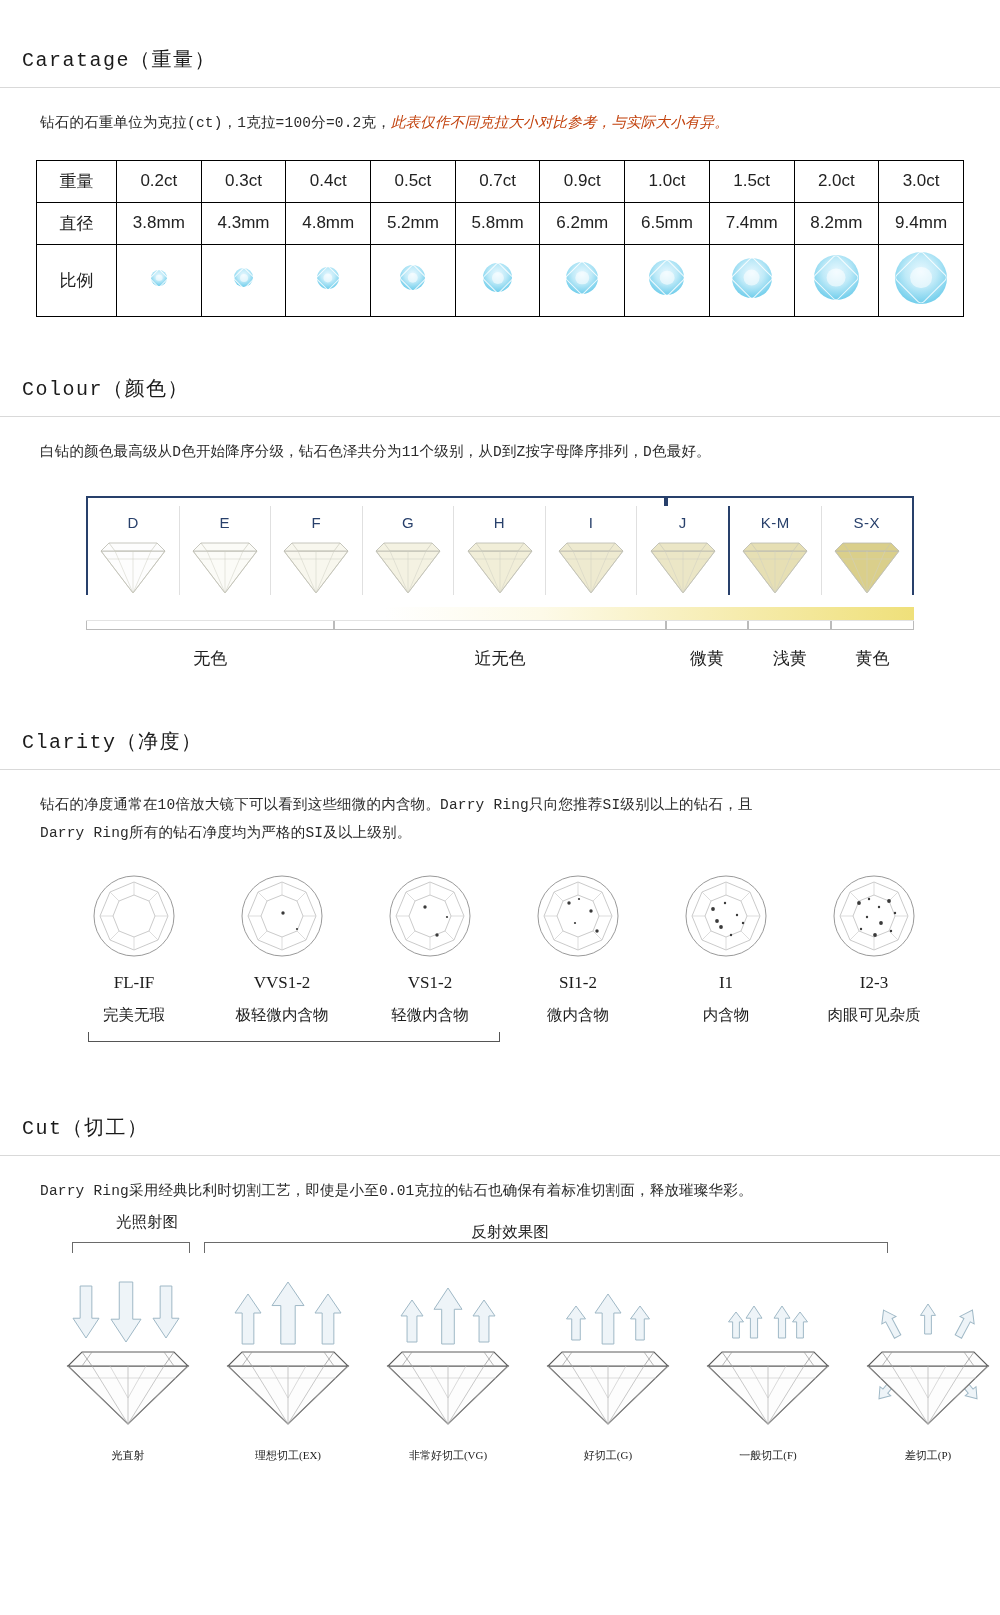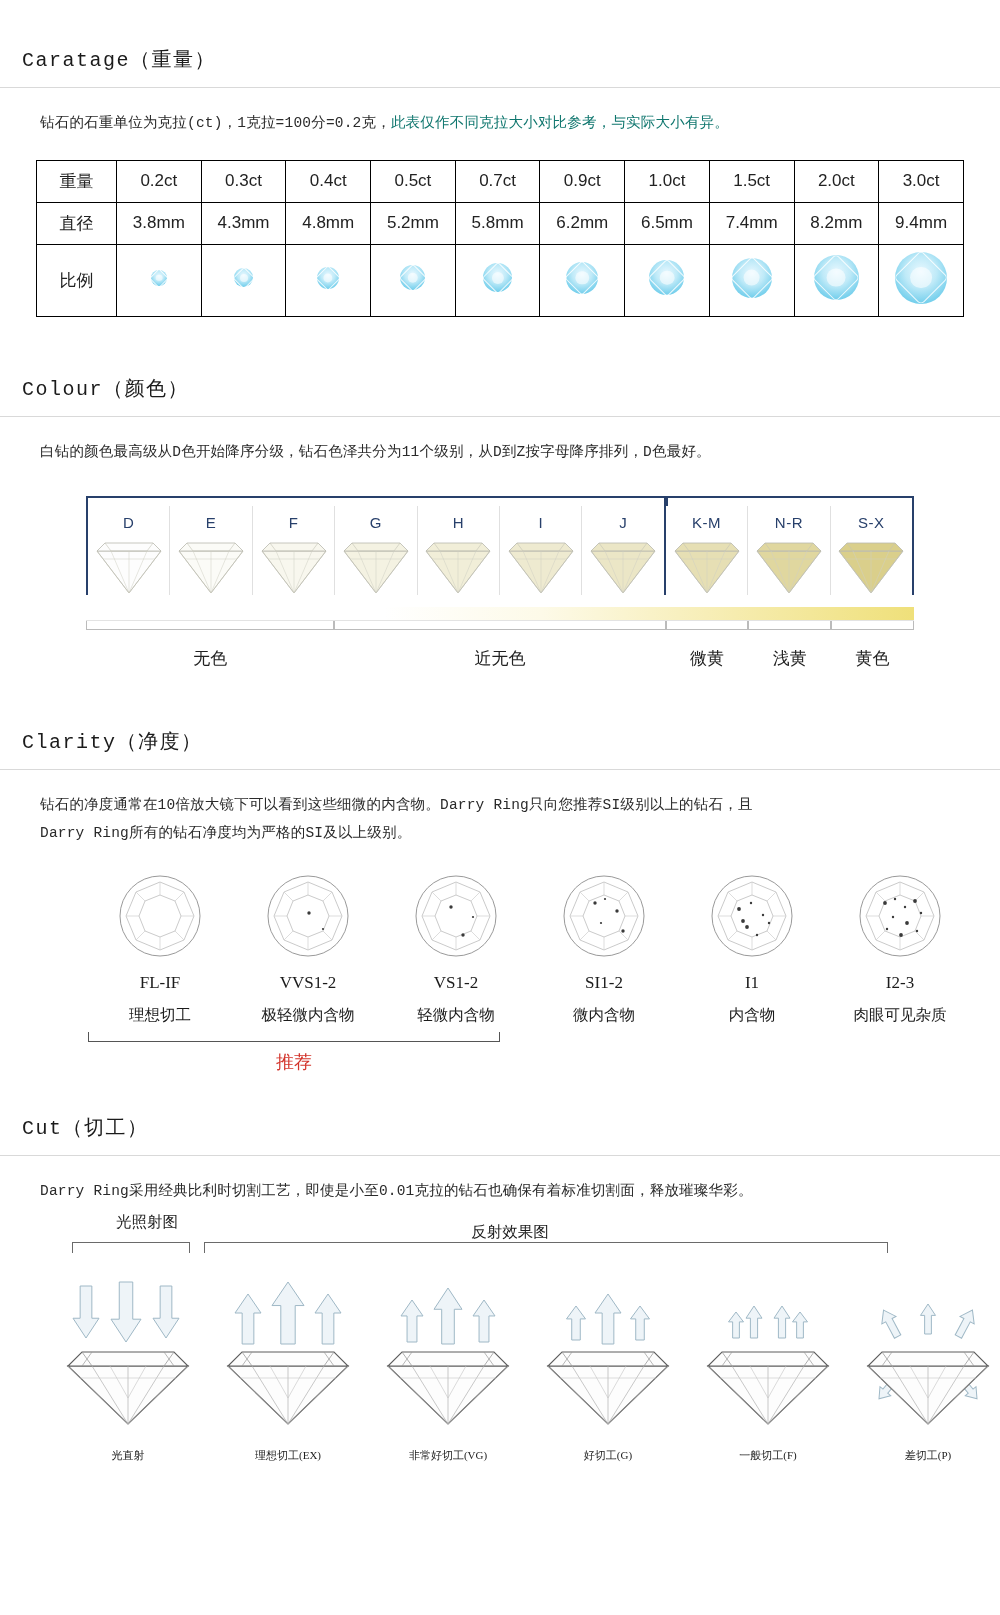--- a/index.html
+++ b/index.html
@@ -29,21 +29,21 @@
     height: 1px; background: #d9d9d9; width: 1000px; margin: 0;
   }
   .sec-desc {
     font-family: "Liberation Mono", monospace;
     font-size: 14.5px;
     color: #2a2a2a;
     line-height: 1.9;
     padding: 22px 40px 0 40px;
     letter-spacing: 0.2px;
   }
-  .red { color: #0f766e; }
+  .red { color: #c2410c; font-style: italic; }
 
   
   .carat-wrap { padding: 22px 36px 0 36px; }
   table.carat {
     border-collapse: collapse;
     width: 928px;
     border: 1px solid #dcdcdc;
     table-layout: fixed;
   }
   table.carat td {
@@ -104,21 +104,21 @@
     background: linear-gradient(to right, #ffffff 0%, #ffffff 36%, #fdfae8 55%, #f7eeb7 75%, #efe07a 100%);
     border-bottom: 1px solid #e3e3e3;
   }
   .brk-row { display:flex; width:828px; margin: 0 auto; }
   .brk { position:relative; height:16px; }
   .brk .ticks { border-left:1px solid #bbb; border-right:1px solid #bbb; border-bottom:1px solid #bbb; height:9px; }
   .cat-row { display:flex; width:828px; margin: 10px auto 0 auto; }
   .cat { text-align:center; font-family:Liberation Sans, sans-serif; font-size:17px; color:#222; }
 
   
-  .clarity-row { display:flex; justify-content:center; padding: 26px 0 0 60px; }
+  .clarity-row { display:flex; justify-content:flex-start; padding: 26px 0 0 60px; }
   .cl-item { width: 148px; text-align:center; }
   .cl-circ { width:86px; height:86px; margin:0 auto; }
   .cl-name { font-family:"Liberation Serif", serif; font-size:17px; margin-top:14px; color:#1b1b1b;}
   .cl-sub { font-family:"Liberation Serif", serif; font-size:15.5px; margin-top:12px; color:#1b1b1b;}
   .rec-wrap { position: relative; width: 1000px; height: 60px; }
   .rec-brace {
     position:absolute; left:88px; top:6px; width:412px; height:10px;
     border-left:1.5px solid #555; border-right:1.5px solid #555; border-bottom:1.5px solid #555;
   }
   .rec-text {
@@ -346,38 +346,20 @@
                   <line x1="22" y1="14" x2="58" y2="14" stroke="#c3c3b6" stroke-width="0.6"></line>
                   <line x1="8" y1="14" x2="40" y2="56" stroke="#c3c3b6" stroke-width="0.6"></line>
                   <line x1="72" y1="14" x2="40" y2="56" stroke="#c3c3b6" stroke-width="0.6"></line>
                   <line x1="22" y1="14" x2="40" y2="56" stroke="#cfcfc2" stroke-width="0.5"></line>
                   <line x1="58" y1="14" x2="40" y2="56" stroke="#cfcfc2" stroke-width="0.5"></line>
                   <line x1="40" y1="14" x2="40" y2="56" stroke="#cfcfc2" stroke-width="0.5"></line>
                   <line x1="14" y1="22" x2="66" y2="22" stroke="#cfcfc2" stroke-width="0.5"></line>
                 </svg>
               </div>
             </div>
-            <div class="ccell" style="border-left: 1px solid rgb(224, 224, 224);">
-              <div class="lab">N-R</div>
-              <div class="gem">
-                <svg width="80" height="58" viewBox="0 0 80 58">
-                  <polygon points="8,14 72,14 40,56" fill="#e0d79f" stroke="#b9b9ae" stroke-width="0.8"></polygon>
-                  <polygon points="8,14 72,14 64,6 16,6" fill="#e0d79f" stroke="#b9b9ae" stroke-width="0.8"></polygon>
-                  <line x1="16" y1="6" x2="22" y2="14" stroke="#c3c3b6" stroke-width="0.6"></line>
-                  <line x1="64" y1="6" x2="58" y2="14" stroke="#c3c3b6" stroke-width="0.6"></line>
-                  <line x1="22" y1="14" x2="58" y2="14" stroke="#c3c3b6" stroke-width="0.6"></line>
-                  <line x1="8" y1="14" x2="40" y2="56" stroke="#c3c3b6" stroke-width="0.6"></line>
-                  <line x1="72" y1="14" x2="40" y2="56" stroke="#c3c3b6" stroke-width="0.6"></line>
-                  <line x1="22" y1="14" x2="40" y2="56" stroke="#cfcfc2" stroke-width="0.5"></line>
-                  <line x1="58" y1="14" x2="40" y2="56" stroke="#cfcfc2" stroke-width="0.5"></line>
-                  <line x1="40" y1="14" x2="40" y2="56" stroke="#cfcfc2" stroke-width="0.5"></line>
-                  <line x1="14" y1="22" x2="66" y2="22" stroke="#cfcfc2" stroke-width="0.5"></line>
-                </svg>
-              </div>
-            </div>
             <div class="ccell" style="border-left: 1px solid rgb(224, 224, 224); border-right: 2px solid rgb(40, 64, 107);">
               <div class="lab">S-X</div>
               <div class="gem">
                 <svg width="80" height="58" viewBox="0 0 80 58">
                   <polygon points="8,14 72,14 40,56" fill="#dacf8b" stroke="#b9b9ae" stroke-width="0.8"></polygon>
                   <polygon points="8,14 72,14 64,6 16,6" fill="#dacf8b" stroke="#b9b9ae" stroke-width="0.8"></polygon>
                   <line x1="16" y1="6" x2="22" y2="14" stroke="#c3c3b6" stroke-width="0.6"></line>
                   <line x1="64" y1="6" x2="58" y2="14" stroke="#c3c3b6" stroke-width="0.6"></line>
                   <line x1="22" y1="14" x2="58" y2="14" stroke="#c3c3b6" stroke-width="0.6"></line>
                   <line x1="8" y1="14" x2="40" y2="56" stroke="#c3c3b6" stroke-width="0.6"></line>
@@ -438,21 +420,21 @@
               <line x1="43" y1="9" x2="43" y2="22" stroke="#cfcfcf" stroke-width="0.7"></line>
               <line x1="67" y1="19" x2="58" y2="28" stroke="#cfcfcf" stroke-width="0.7"></line>
               <line x1="77" y1="43" x2="64" y2="43" stroke="#cfcfcf" stroke-width="0.7"></line>
               <line x1="67" y1="67" x2="58" y2="58" stroke="#cfcfcf" stroke-width="0.7"></line>
               <line x1="43" y1="77" x2="43" y2="64" stroke="#cfcfcf" stroke-width="0.7"></line>
               <line x1="19" y1="67" x2="28" y2="58" stroke="#cfcfcf" stroke-width="0.7"></line>
               <line x1="9" y1="43" x2="22" y2="43" stroke="#cfcfcf" stroke-width="0.7"></line>
               <line x1="19" y1="19" x2="28" y2="28" stroke="#cfcfcf" stroke-width="0.7"></line>
             </svg></div>
           <div class="cl-name">FL-IF</div>
-          <div class="cl-sub">理想切工</div>
+          <div class="cl-sub">完美无瑕</div>
         </div>
         <div class="cl-item">
           <div class="cl-circ"><svg width="86" height="86" viewBox="0 0 86 86">
               <circle cx="43" cy="43" r="40" fill="#fff" stroke="#9a9a9a" stroke-width="1"></circle>
               <polygon points="43,9 67,19 77,43 67,67 43,77 19,67 9,43 19,19" fill="none" stroke="#bdbdbd" stroke-width="0.8"></polygon>
               <polygon points="43,22 58,28 64,43 58,58 43,64 28,58 22,43 28,28" fill="none" stroke="#bdbdbd" stroke-width="0.8"></polygon>
               <line x1="43" y1="9" x2="43" y2="22" stroke="#cfcfcf" stroke-width="0.7"></line>
               <line x1="67" y1="19" x2="58" y2="28" stroke="#cfcfcf" stroke-width="0.7"></line>
               <line x1="77" y1="43" x2="64" y2="43" stroke="#cfcfcf" stroke-width="0.7"></line>
               <line x1="67" y1="67" x2="58" y2="58" stroke="#cfcfcf" stroke-width="0.7"></line>
@@ -556,21 +538,20 @@
               <circle cx="30" cy="56" r="1.2" fill="#3a3a3a"></circle>
               <circle cx="44" cy="62" r="1.9" fill="#3a3a3a"></circle>
             </svg></div>
           <div class="cl-name">I2-3</div>
           <div class="cl-sub">肉眼可见杂质</div>
         </div>
       </div>
 
     <div class="rec-wrap">
       <div class="rec-brace"></div>
-      <div class="rec-text">推荐</div>
     </div>
   </div>
 
   <div style="height:28px"></div>
 
   <div class="section">
     <div class="sec-head">Cut（切工）</div>
     <div class="sec-rule"></div>
     <div class="sec-desc">Darry Ring采用经典比利时切割工艺，即使是小至0.01克拉的钻石也确保有着标准切割面，释放璀璨华彩。</div>
 

